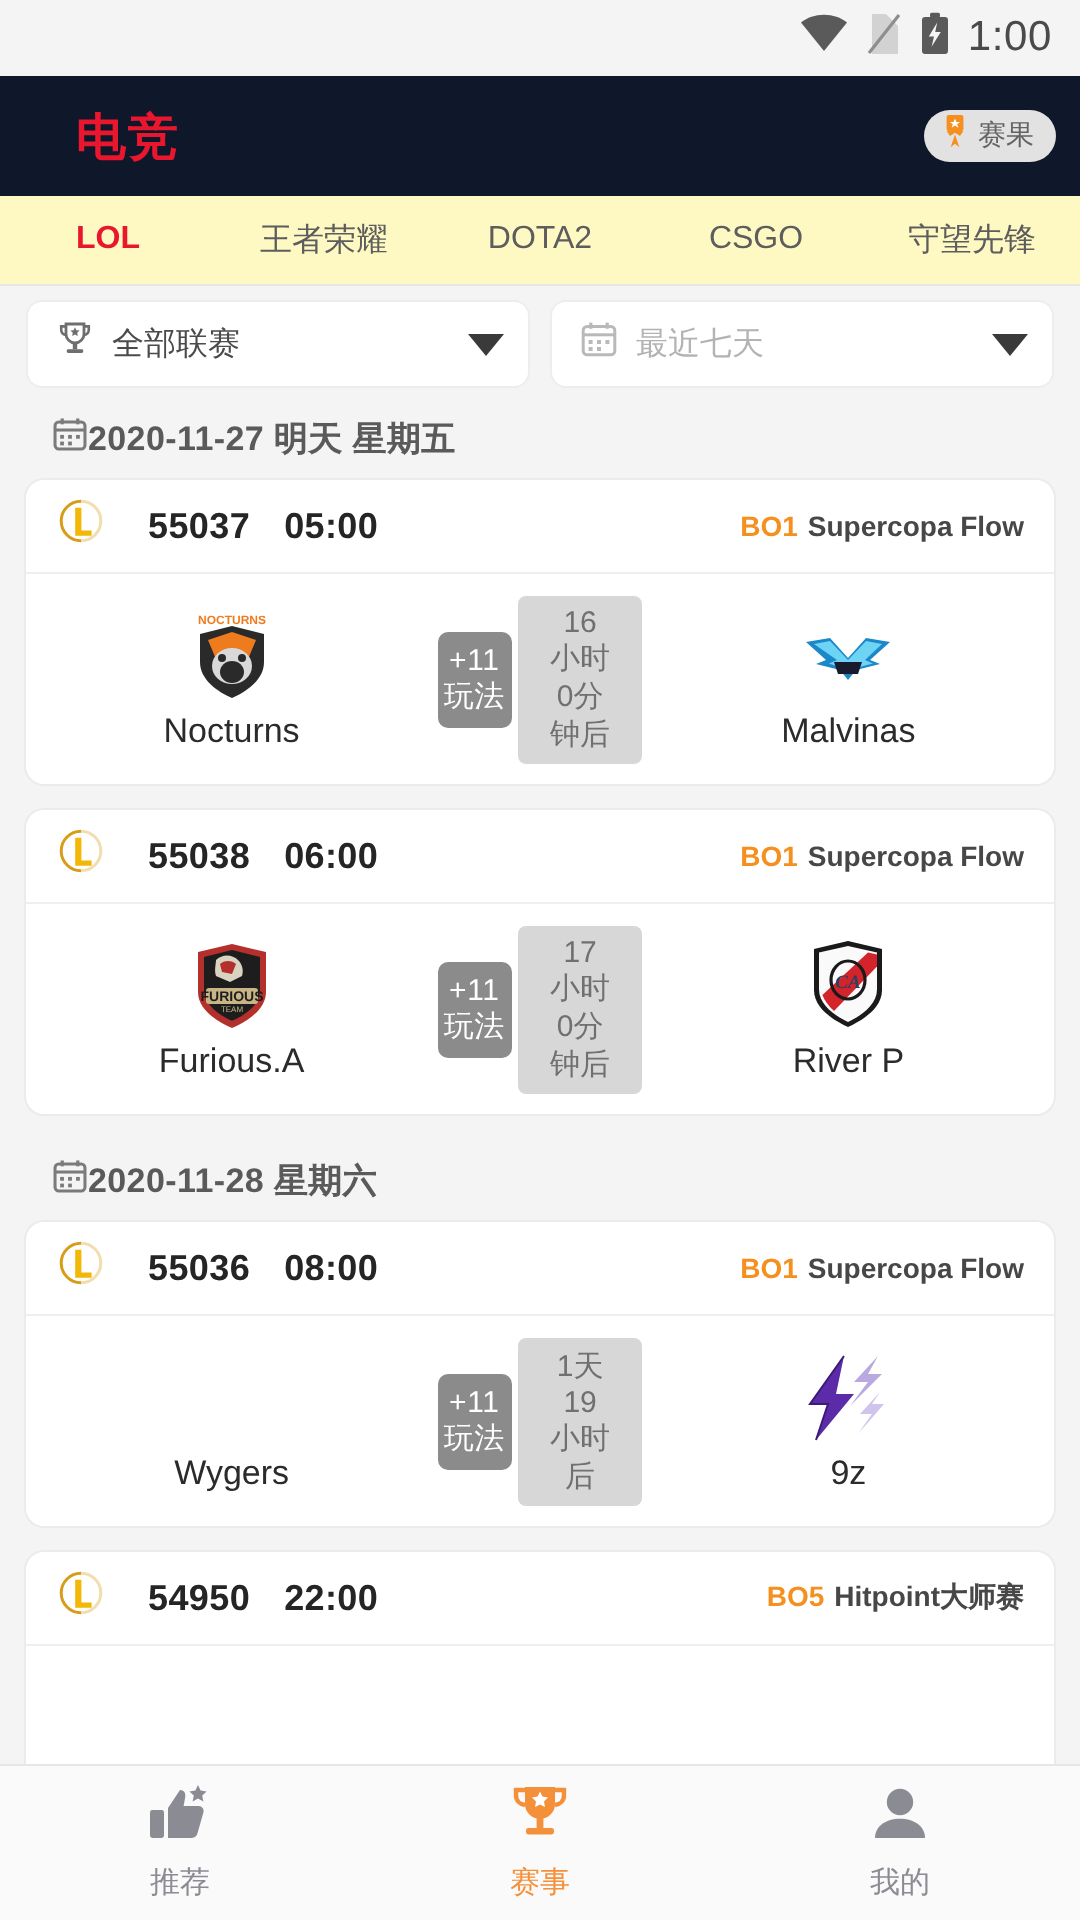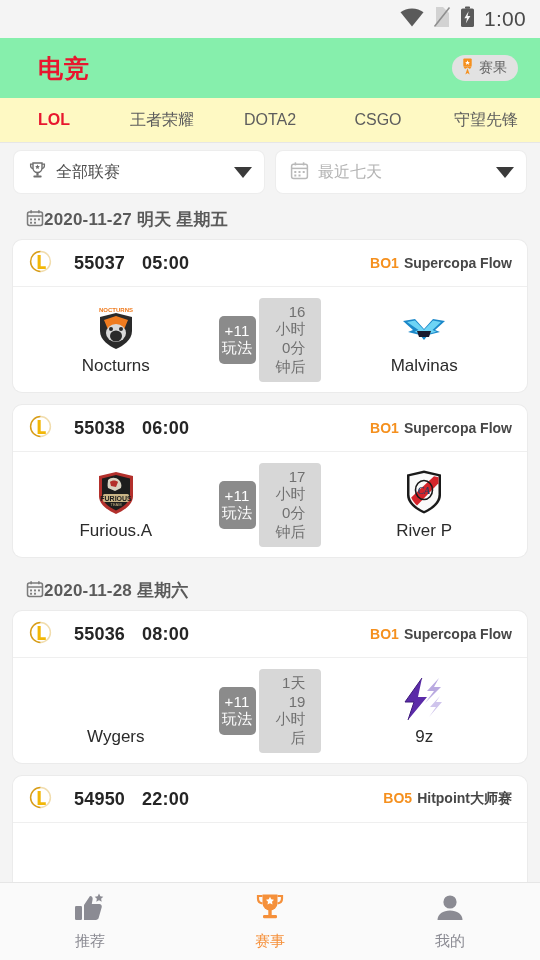--- a/index.html
+++ b/index.html
@@ -18,25 +18,25 @@
     padding-right:14px; gap:9px;
     background:#f4f4f4;
   }
   .sb-time { font-size:21px; color:#4a4a4a; font-weight:400; letter-spacing:.3px; }
   .sb-ico { display:block; }
 
   
   .appbar {
     height:60px; flex:0 0 60px;
     display:flex; align-items:center; padding:0 16px 0 38px;
-    background:#86efac; position:relative;
+    background:#0f172a; position:relative;
   }
   .app-title { font-size:25px; font-weight:bold; color:#e8172e; letter-spacing:1px; }
   .results-chip {
-    position:absolute; right:22px; top:50%; transform:translateY(-50%);
+    position:absolute; right:12px; top:50%; transform:translateY(-50%);
     background:#e2e2e2; border-radius:14px;
     height:26px; padding:0 11px 0 8px;
     display:flex; align-items:center; gap:4px;justify-content:center;
   }
   .results-chip span.txt { font-size:14px; color:#636363; }
 
   
   .tabs {
     height:45px; flex:0 0 45px;
     display:flex; align-items:center;
@@ -88,21 +88,21 @@
   .team .logo { height:48px; display:flex; align-items:flex-end; justify-content:center; }
   .team .tname { font-size:17px; color:#2b2b2b; }
   .center { width:20%; display:flex; align-items:center; gap:3px; }
   .play-btn {
     background:#8b8b8b; color:#fff; font-size:15px;
     border-radius:5px; padding:6px 0; width:116px; text-align:center;
     letter-spacing:.3px;
   }
   .countdown {
     background:#d7d7d7; color:#707070; font-size:15px;
-    border-radius:4px; padding:5px 16px; width:128px; text-align:right;
+    border-radius:4px; padding:5px 16px; width:128px; text-align:center;
   }
 
   
   .bottomnav {
     flex:0 0 78px; height:78px; background:#fafafa;
     border-top:1px solid #e6e6e6; display:flex;
   }
   .nav-item { flex:1; display:flex; flex-direction:column; align-items:center; justify-content:center; gap:5px; }
   .nav-item .nlbl { font-size:15px; color:#8b8b93; }
   .nav-item.active .nlbl { color:#f5903a; }

